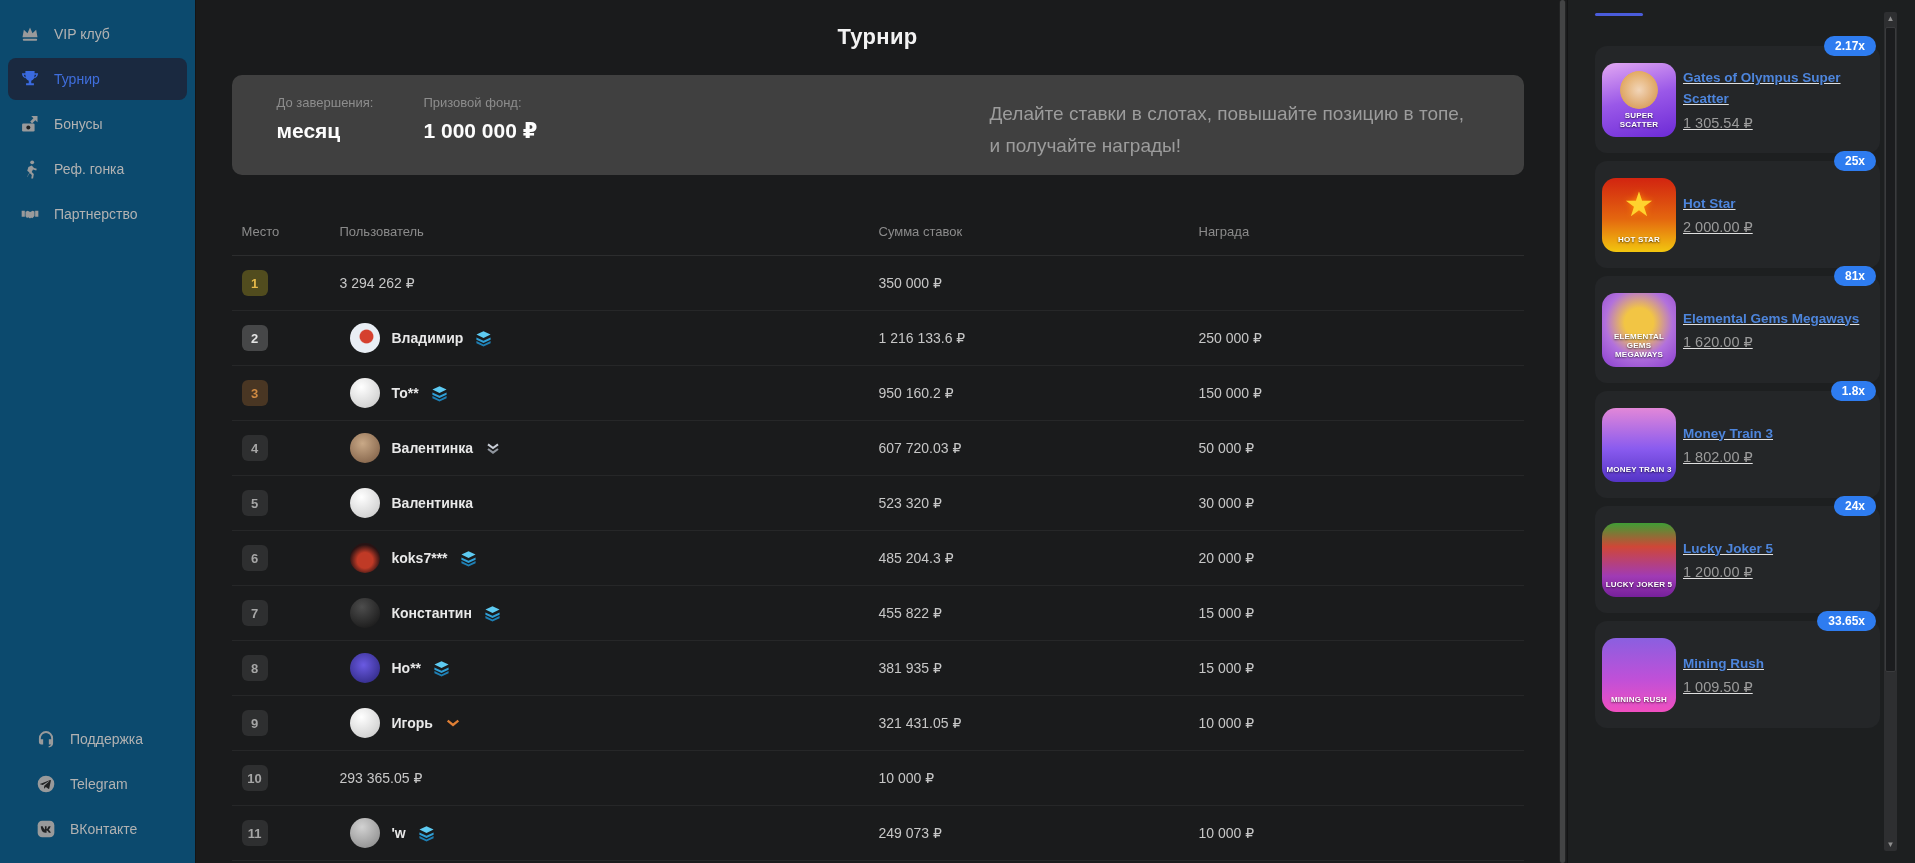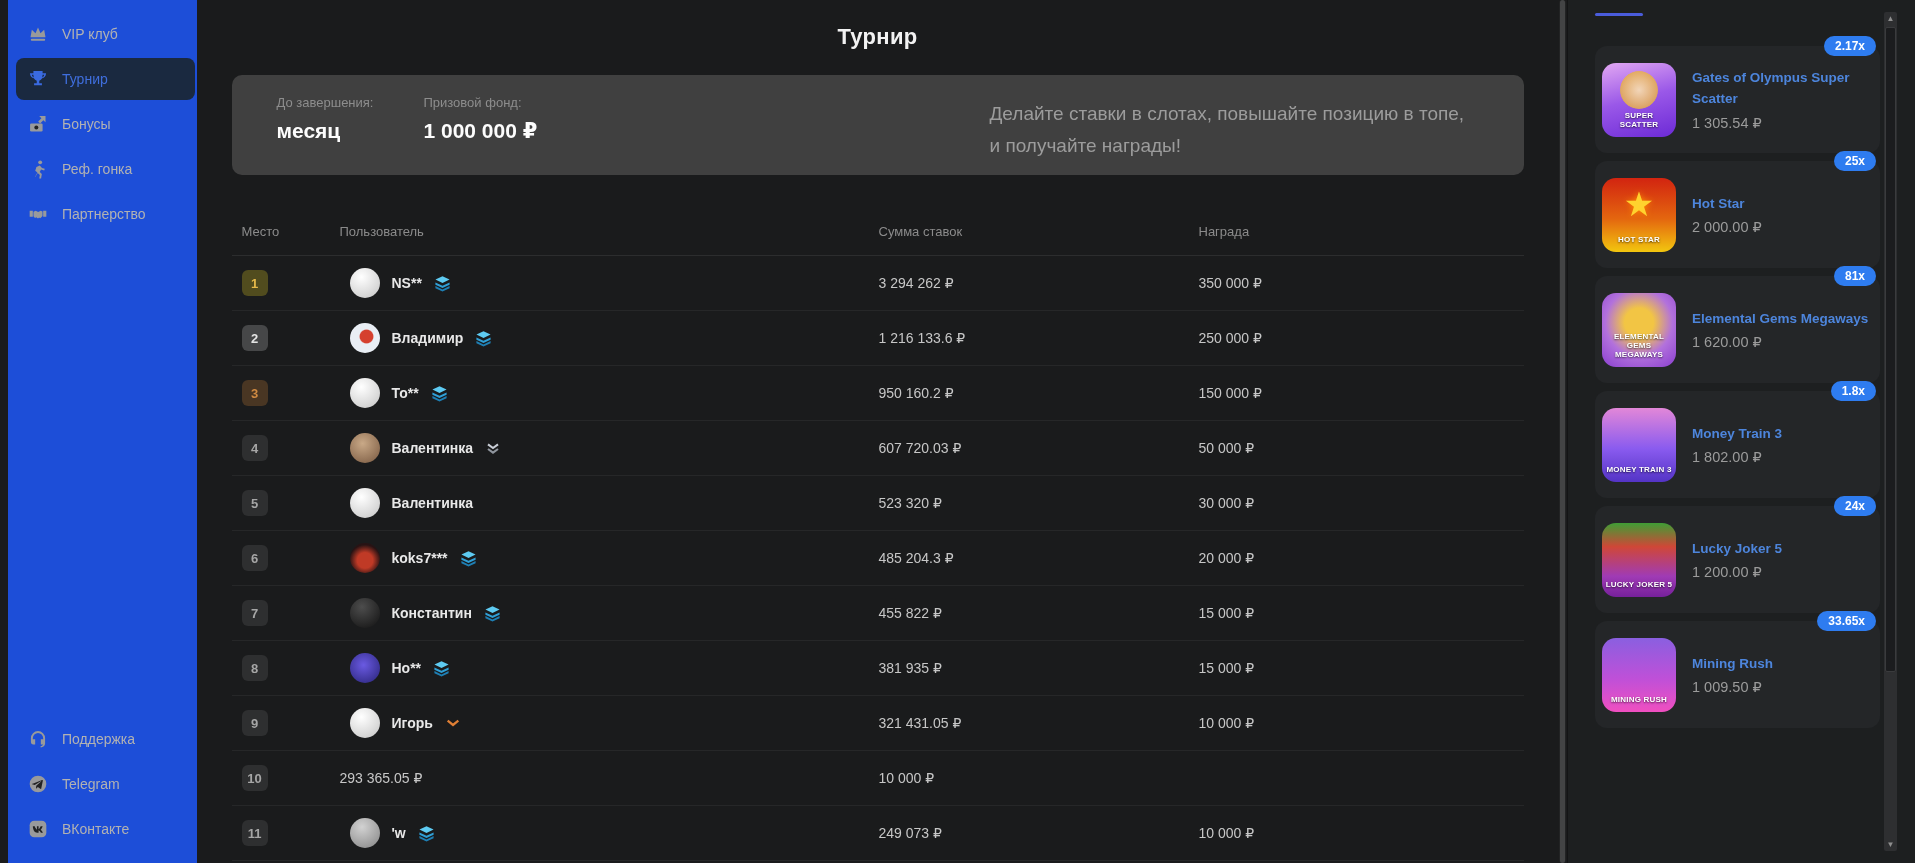--- a/index.html
+++ b/index.html
@@ -7,24 +7,24 @@
   body {
     background: #1a1b1c;
     font-family: "Liberation Sans", "DejaVu Sans", sans-serif;
     color: #e0e0e0;
     position: relative;
   }
 
   
   .sidebar {
     position: absolute; left: 0; top: 0; width: 196px; height: 863px;
-    background: #1d4ed8; border-right: 1px solid #141415; margin-left: 8px;
+    background: #0c4a6e; border-right: 1px solid #141415;
   }
   .nav-top { padding-top: 10px; }
-  .nav-bottom { position: absolute; bottom: 10px; left: 0; right: 0; }
+  .nav-bottom { position: absolute; bottom: 10px; left: 16px; right: 0; }
   .nav-item {
     display: flex; align-items: center; gap: 14px;
     height: 42px; margin: 3px 8px; padding: 0 12px;
     border-radius: 8px; color: #b2b2b2; font-size: 14px; cursor: pointer;
   }
   .nav-item .nav-ico { width: 20px; height: 20px; flex: none; color: #999a9b; display: flex; }
   .nav-item .nav-ico svg { width: 20px; height: 20px; fill: currentColor; }
   .nav-item.active { background: #1a2940; color: #3f6edd; }
   .nav-item.active .nav-ico { color: #3a6ae0; }
 
@@ -111,21 +111,21 @@
   }
   .thumb-olympus    { background: linear-gradient(165deg, #e2a8f2 0%, #9a58e8 48%, #6c2ad6 100%); }
   .thumb-olympus::before { content: ""; position: absolute; left: 18px; top: 8px; width: 38px; height: 38px; border-radius: 50%; background: radial-gradient(circle, #ffe9b0, #e8b04a 70%, transparent 72%); opacity: .85; }
   .thumb-hotstar    { background: linear-gradient(180deg, #d22410 0%, #e4660f 55%, #f2c60f 100%); }
   .thumb-hotstar::before { content: "★"; position: absolute; top: 6px; left: 0; right: 0; text-align: center; font-size: 34px; color: #ffd22e; text-shadow: 0 0 6px #ff8c00; }
   .thumb-gems       { background: radial-gradient(circle at 50% 40%, #f2c544 0 25%, #b271dc 58%, #8a3ecf 100%); }
   .thumb-moneytrain { background: linear-gradient(180deg, #e287d8 0%, #8a5bef 55%, #5434c6 100%); }
   .thumb-joker      { background: linear-gradient(180deg, #3f9e35 0%, #cf4737 32%, #a03bb5 72%, #76209b 100%); }
   .thumb-doghouse   { background: linear-gradient(180deg, #90d162 0%, #4aa84a 55%, #2c8e3d 100%); }
   .thumb-mining     { background: linear-gradient(180deg, #8a5fe0 0%, #bf50d8 55%, #f04fc0 100%); }
-  .card-text { margin-left: 16px; }
+  .card-text { margin-left: 7px; text-decoration: underline; }
   .card-title { font-size: 13.5px; font-weight: bold; color: #4d85dc; line-height: 1.55; }
   .card-amount { font-size: 14.5px; color: #9b9b9b; margin-top: 5px; }
 
   
   .right-scrollbar { position: absolute; right: 18px; top: 12px; bottom: 12px; width: 13px; background: #2e2f31; border-radius: 2px; }
   .right-scrollbar .arrow { position: absolute; left: 0; width: 13px; height: 13px; color: #8f8f8f; font-size: 8px; line-height: 13px; text-align: center; }
   .right-scrollbar .arrow-up { top: 0; }
   .right-scrollbar .arrow-down { bottom: 0; }
   .right-scrollbar .rthumb { position: absolute; left: 1px; top: 15px; width: 11px; height: 645px; background: #1b1c1e; border-radius: 2px; border: 1px solid #3a3b3d; }
 </style>
@@ -231,31 +231,20 @@
         <div class="th">Место</div>
         <div class="th">Пользователь</div>
         <div class="th">Сумма ставок</div>
         <div class="th">Награда</div>
       </div>
     <div id="tbody">
         <div class="row">
           <div>
             <div class="rank rank-gold">1</div>
           </div>
-          <div class="user-cell">
-            <span class="avatar av-light"></span>
-            <span class="uname">NS**</span>
-            <span class="ubadge">
-              <svg viewBox="0 0 24 24" width="17" height="17">
-                <path fill="#5ecbf2" d="M12 1.8l10 4.7-10 4.7L2 6.5z"></path>
-                <path fill="#2f9fd6" d="M2 10.6l10 4.7 10-4.7v3.1L12 18.4 2 13.7z"></path>
-                <path fill="#1e7fb4" d="M2 15.6l10 4.7 10-4.7v3.1L12 23.4 2 18.7z"></path>
-              </svg>
-            </span>
-          </div>
           <div class="cell-num">3 294 262 ₽</div>
           <div class="cell-num">350 000 ₽</div>
         </div>
         <div class="row">
           <div>
             <div class="rank rank-silver">2</div>
           </div>
           <div class="user-cell">
             <span class="avatar av-redwhite"></span>
             <span class="uname">Владимир</span>

